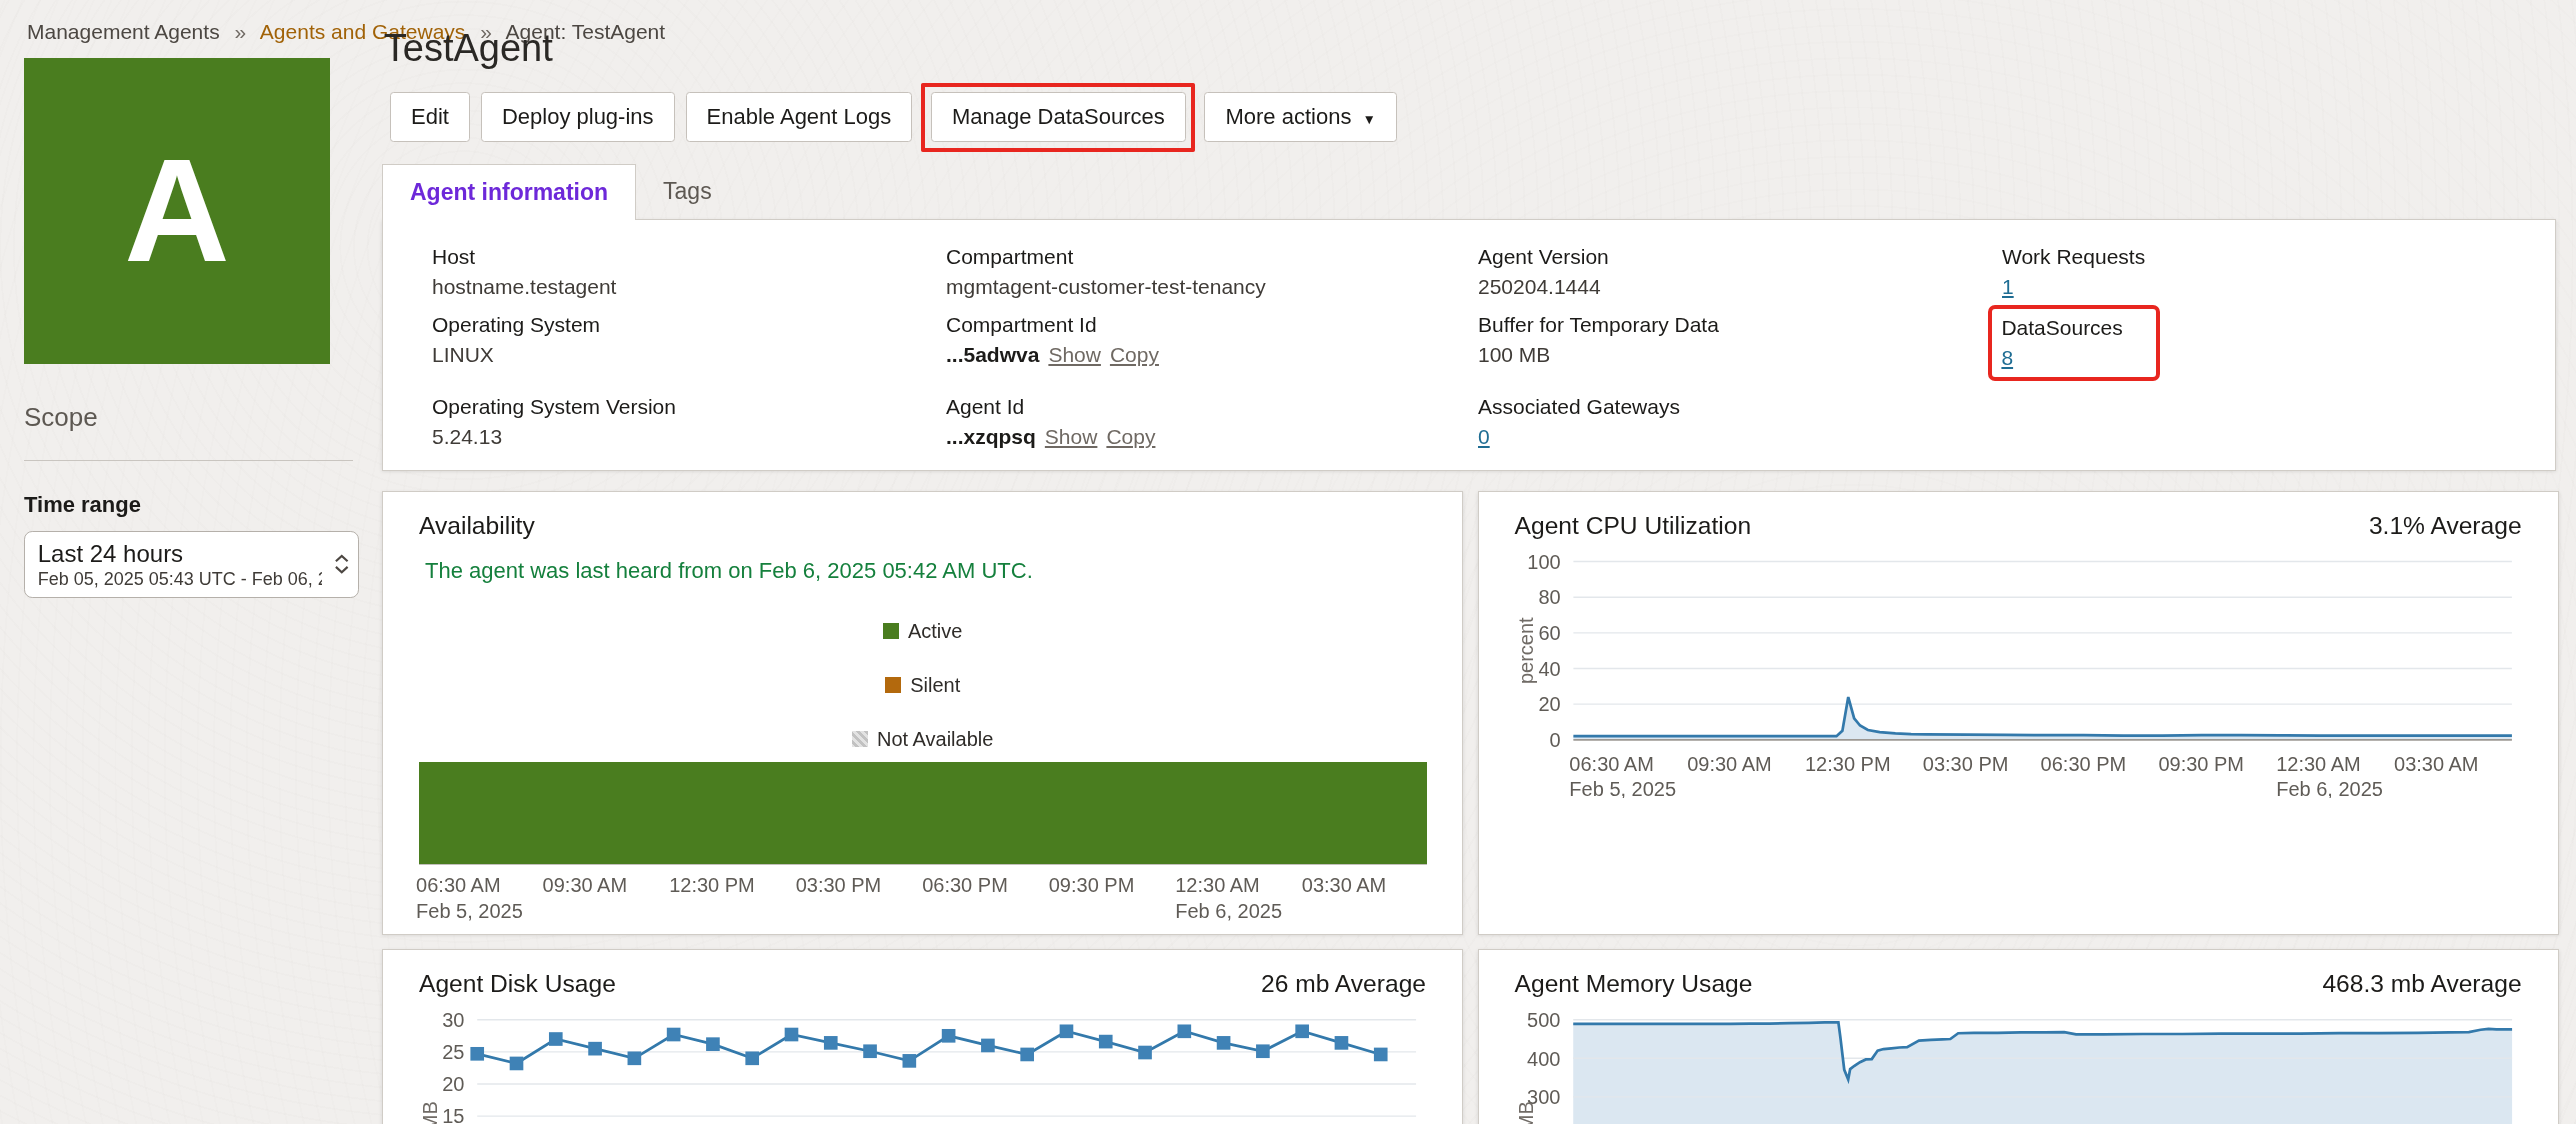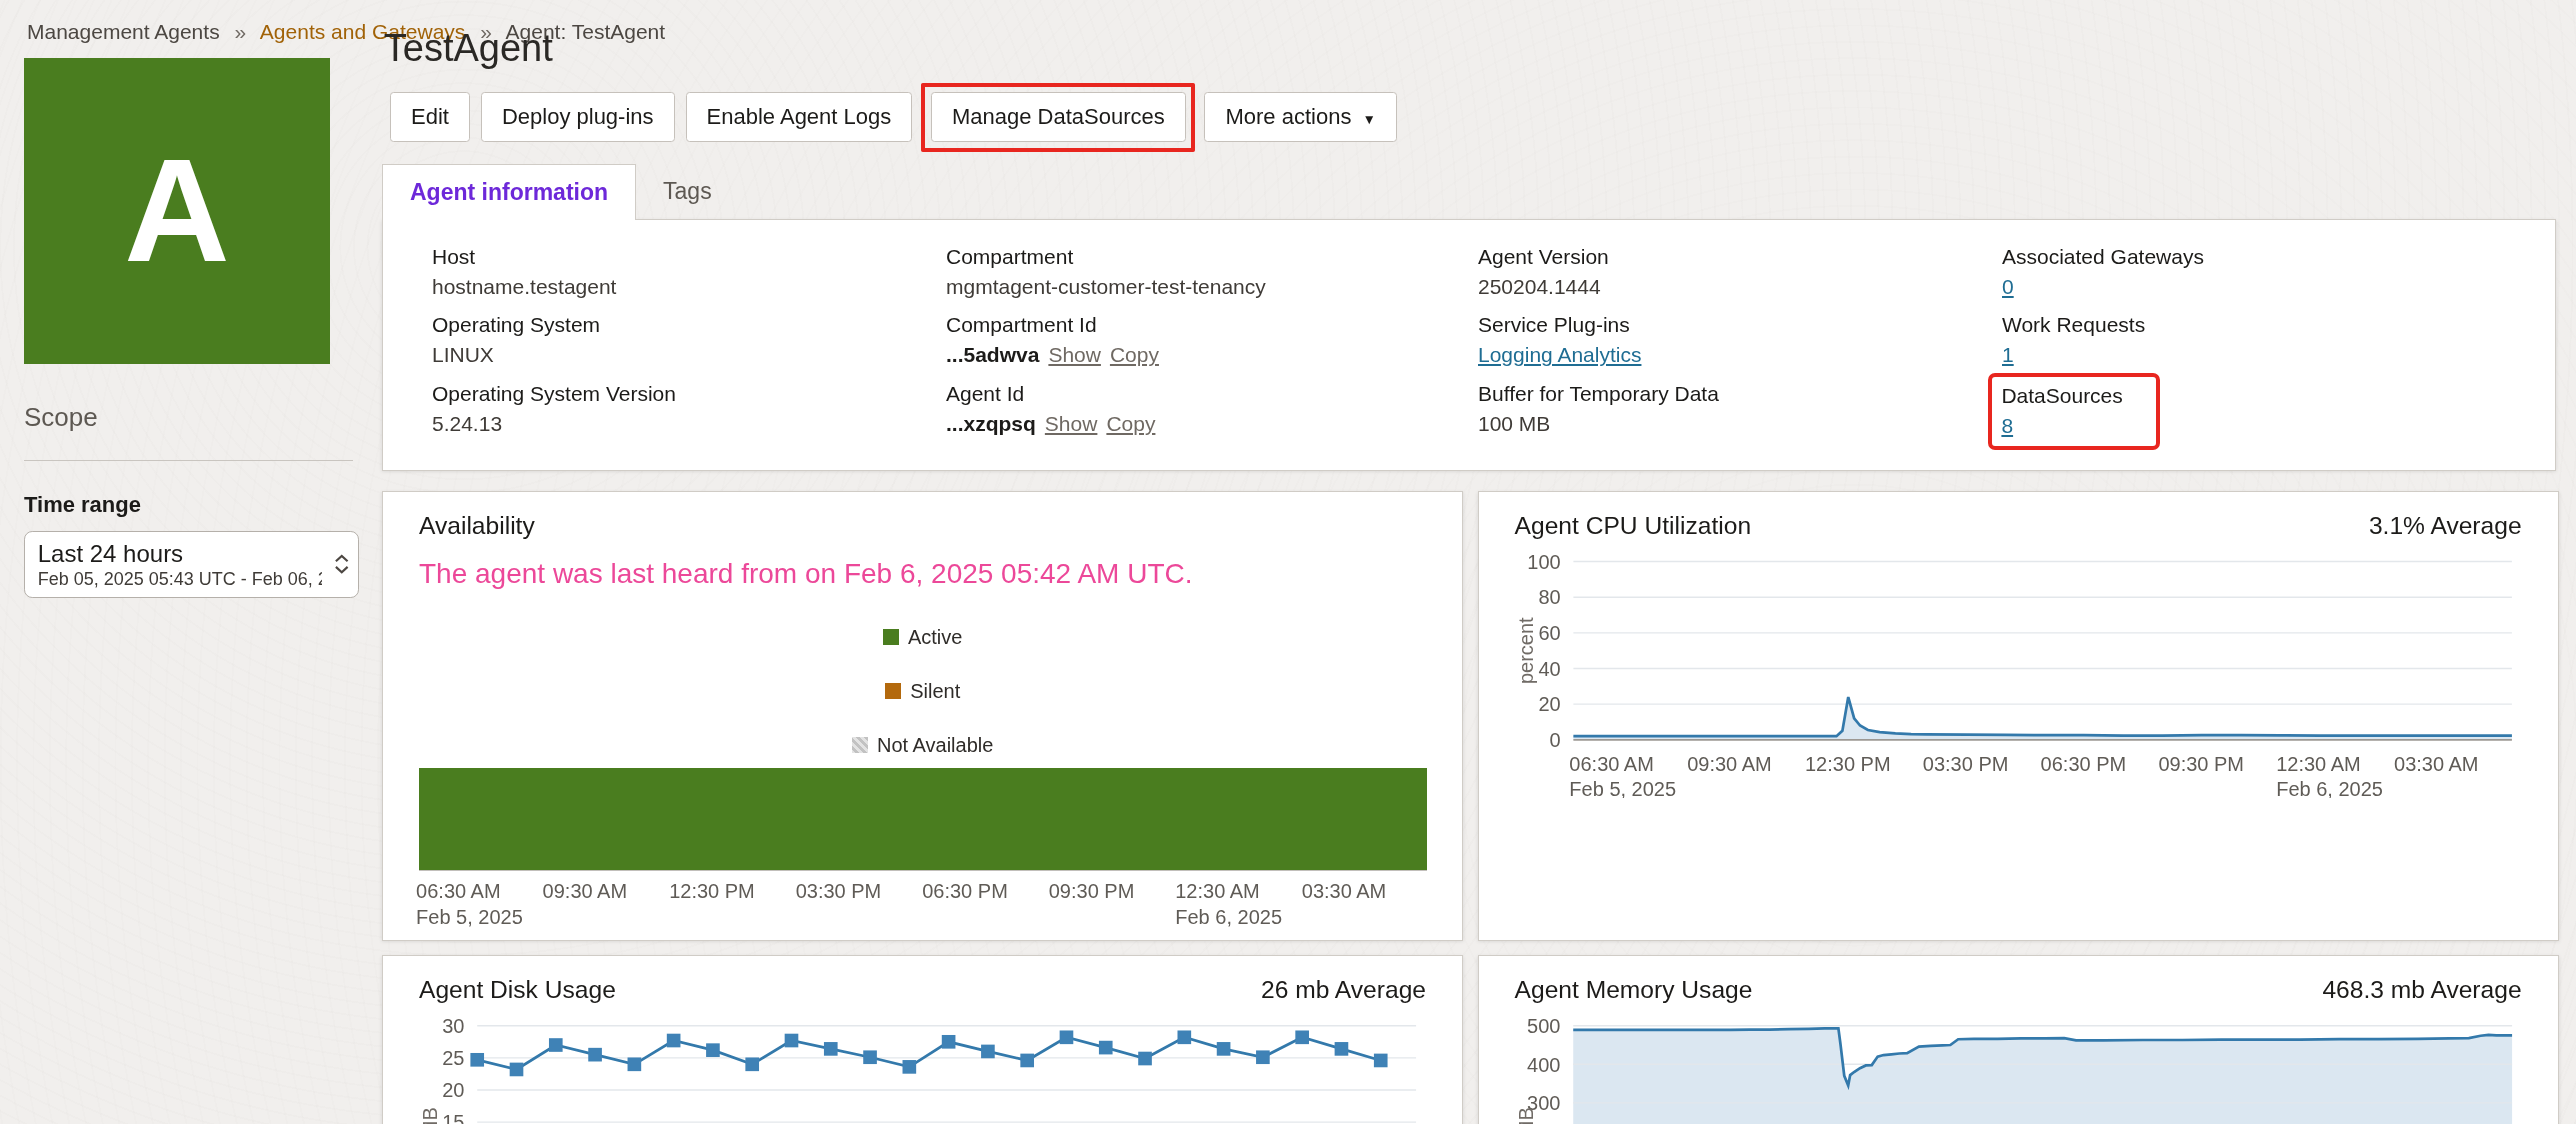--- a/index.html
+++ b/index.html
@@ -51,21 +51,21 @@
   .f-value b { color:#1c1b19; }
   .gray-link { color:#6f6963; text-decoration:underline; margin-left:9px; cursor:pointer;text-align:right; }
   .teal-link { color:#1f6d93; text-decoration:underline; cursor:pointer; }
   .ds-wrap { display:inline-block; border:4.5px solid #e8261f; border-radius:7px; padding:5.5px 33px 7.3px 9px; margin:-7.3px 8px 0 -13.6px; }
   
   .charts-grid { display:grid; grid-template-columns:1081px 1081px; gap:14.6px; margin-top:20px; }
   .chart-card { padding:20px 36px 11px; }
   .chart-head { display:flex; justify-content:space-between; align-items:baseline; height:35px; }
   .chart-title { font-size:24.6px; color:#1c1b19; }
   .chart-summary { font-size:24.6px; color:#1c1b19; }
-  .av-note { font-size:28px; color:#ec4899; margin:11px 0 0 0; }
+  .av-note { font-size:22px; color:#15803d; margin:11px 0 0 6px; }
   .av-legend { display:flex; justify-content:center; gap:31px; margin-top:36px; font-size:20px; color:#2f2c29; align-items:center;flex-direction:column; }
   .av-legend .leg-item { display:flex; align-items:center; gap:9px; }
   .swatch { width:16.4px; height:16.4px; display:inline-block; }
   .swatch.na { background-image:repeating-linear-gradient(45deg, rgba(255,255,255,0.55) 0 2.7px, transparent 2.7px 5.5px); }
   .av-bar { height:102px; margin-top:11px; width:1008px; }
   .av-baseline { border-top:0.9px solid #c2bfbb; width:1008px; }
   .av-axis { position:relative; height:58px; width:1008px; }
   .av-tick { position:absolute; top:7.3px; transform:translateX(-24px); font-size:20px; color:#5f5b56; line-height:26px; white-space:nowrap; text-align:left; }
   svg text { font-family:"Liberation Sans", sans-serif; }
 </style>
@@ -150,24 +150,20 @@
       <div class="field">
         <div class="f-label">Agent Id</div>
         <div class="f-value">
           <b>...xzqpsq</b><span class="gray-link">Show</span><span class="gray-link">Copy</span>
         </div>
       </div>
 
       <div class="field">
         <div class="f-label">Agent Version</div>
         <div class="f-value">250204.1444</div>
-      </div>
-      <div class="field">
-        <div class="f-label">Service Plug-ins</div>
-        <div class="f-value"><span class="teal-link">Logging Analytics</span></div>
       </div>
       <div class="field">
         <div class="f-label">Buffer for Temporary Data</div>
         <div class="f-value">100 MB</div>
       </div>
 
       <div class="field">
         <div class="f-label">Associated Gateways</div>
         <div class="f-value"><span class="teal-link">0</span></div>
       </div>

